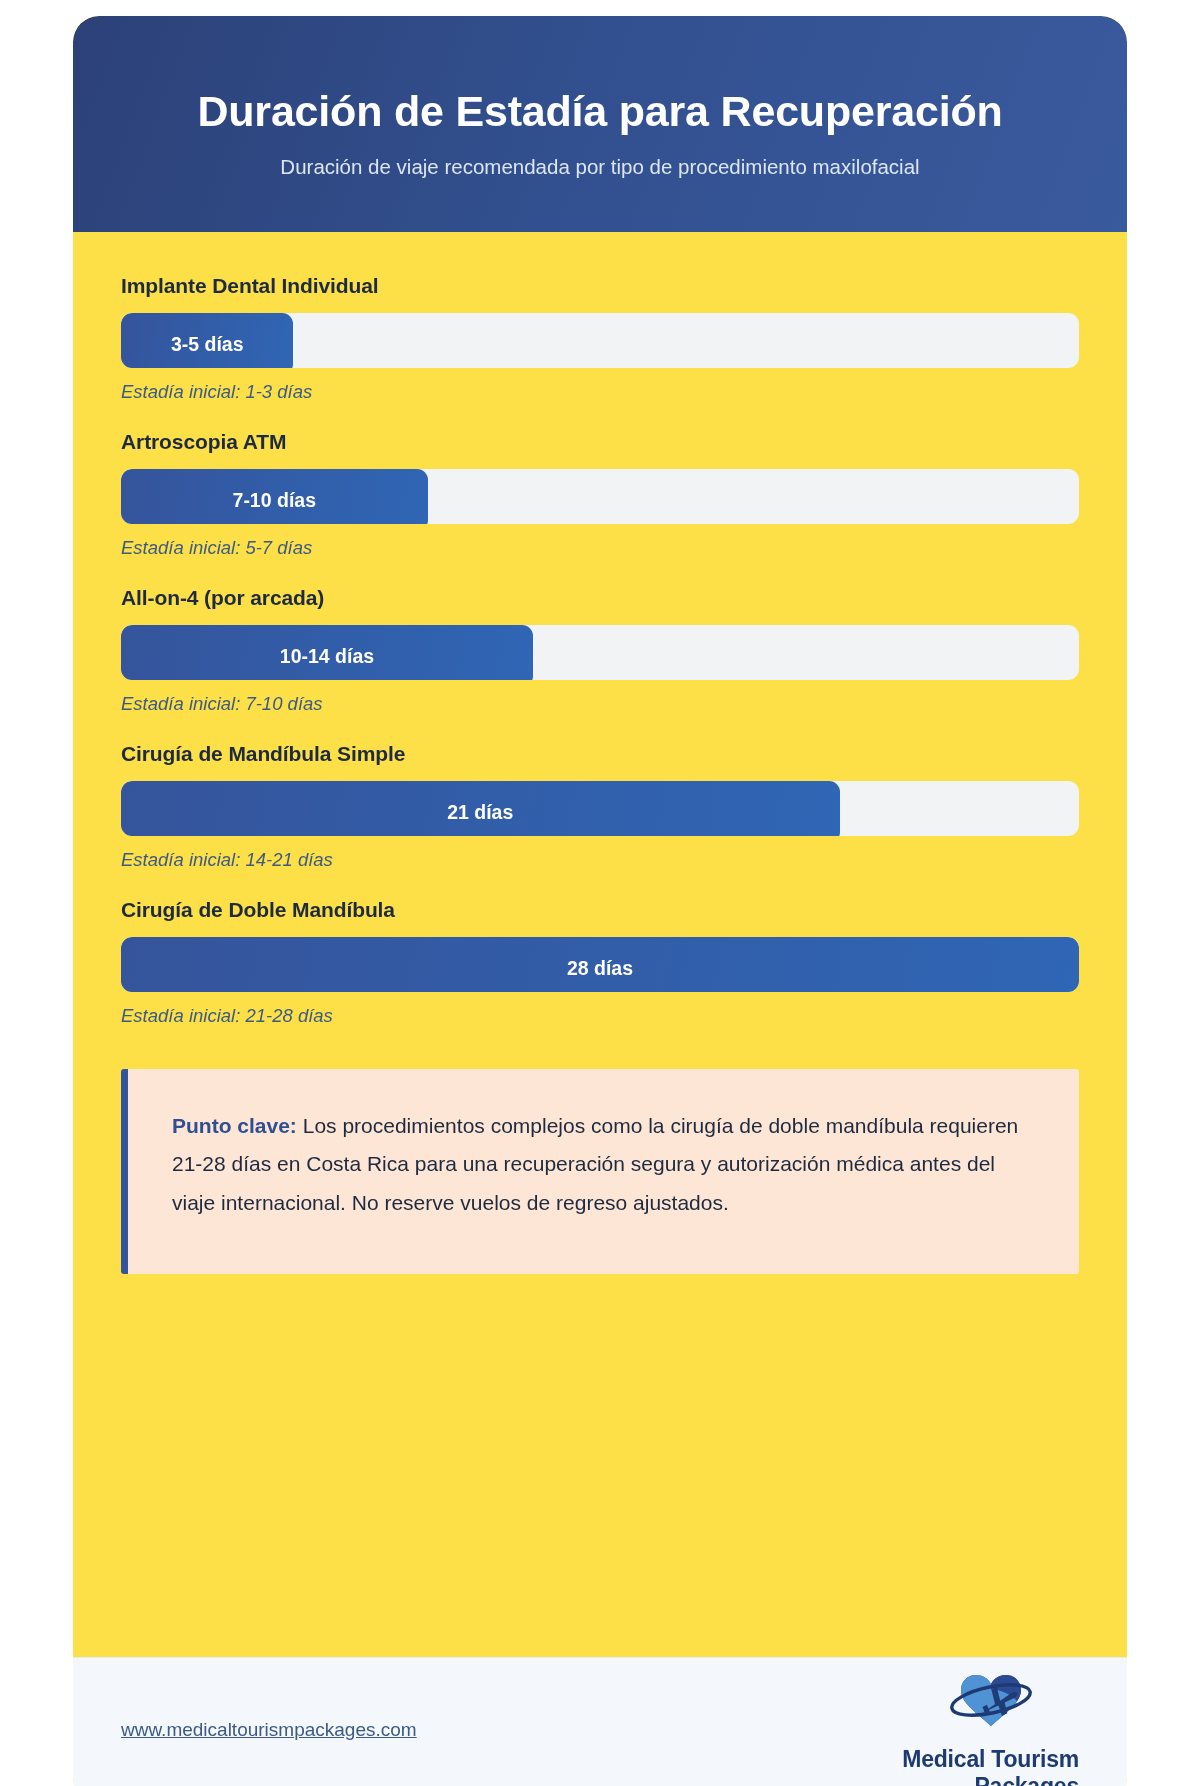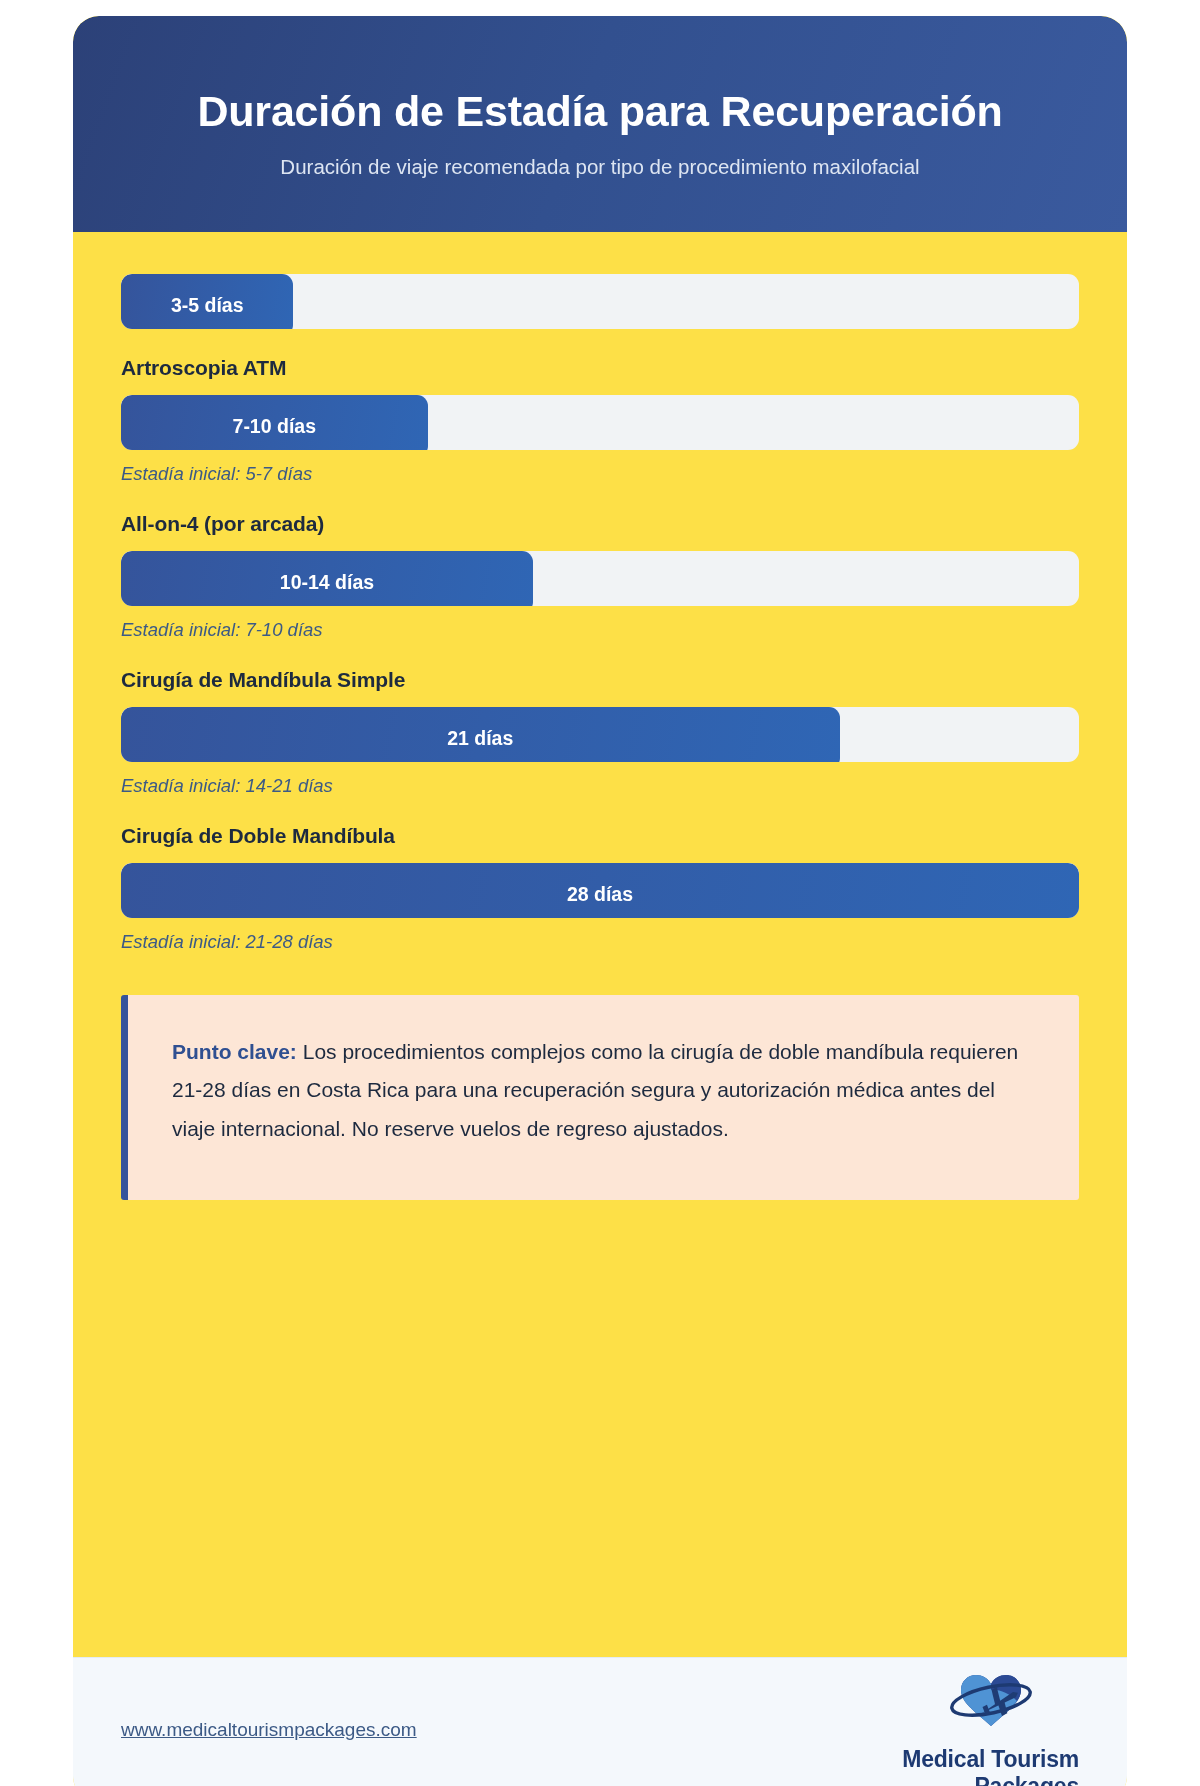--- a/index.html
+++ b/index.html
@@ -152,25 +152,27 @@
 
 <div class="page">
 
   <div class="header">
     <div class="header-title">Duración de Estadía para Recuperación</div>
     <div class="header-subtitle">Duración de viaje recomendada por tipo de procedimiento maxilofacial</div>
   </div>
 
   <div class="content" id="rows-host">
       <div class="row">
+        <div class="row-label">Implante Dental Individual</div>
         <div class="bar-track">
           <div class="bar-fill" style="width:18%">
             <span class="bar-value">3-5 días</span>
           </div>
         </div>
+        <div class="row-sub">Estadía inicial: 1-3 días</div>
       </div>
       <div class="row">
         <div class="row-label">Artroscopia ATM</div>
         <div class="bar-track">
           <div class="bar-fill" style="width:32%">
             <span class="bar-value">7-10 días</span>
           </div>
         </div>
         <div class="row-sub">Estadía inicial: 5-7 días</div>
       </div>

